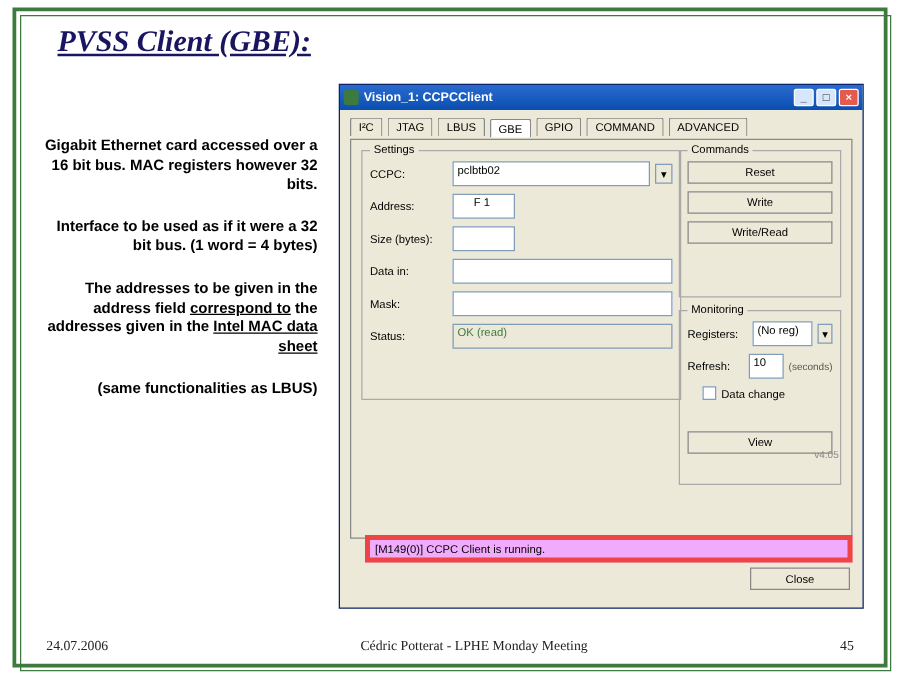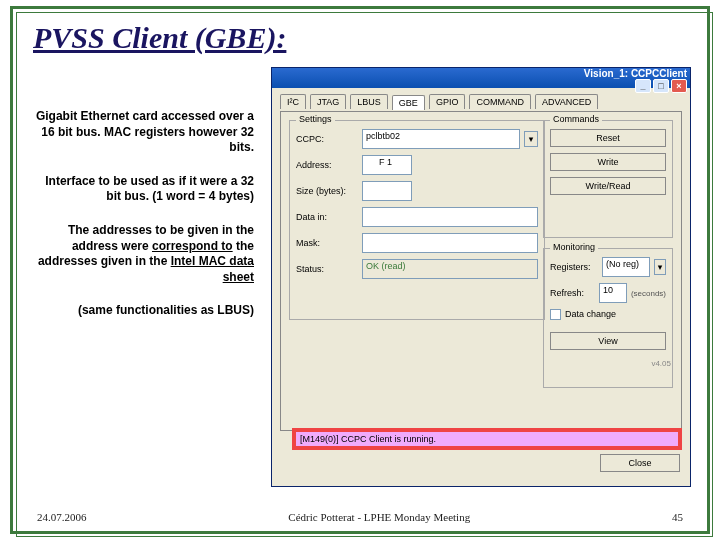--- a/index.html
+++ b/index.html
@@ -18,22 +18,22 @@
   }
   .slide::after {
     content: "";
     position: absolute;
     top: 3px; left: 3px; right: -6px; bottom: -6px;
     border: 1px solid #3d7a3d;
     pointer-events: none;
   }
   .title {
     position: absolute;
-    top: 12px; left: 20px;
-    font-size: 30px;
+    top: 12px; left: 33px;
+    font-size: 24px;
     font-style: italic;
     font-weight: bold;
     text-decoration: underline;
     color: #1a1560;
   }
   .body-text {
     position: absolute;
     top: 100px; left: 16px;
     width: 225px;
     font-family: Arial, sans-serif;
@@ -64,24 +64,23 @@
     font-size: 10px;
     background: #ece9d8;
     border: 1px solid #0a246a;
   }
   .titlebar {
     height: 20px;
     background: linear-gradient(to right, #0a246a 0%, #3a6ea5 50%, #0a246a 100%);
     background: linear-gradient(to bottom, #2a6ad0, #0a4fb0);
     color: #fff;
     display: flex;
-    align-items: flex-end;
+    align-items: center;
     padding: 0 3px;
     font-weight: bold;
-    flex-direction: column;
   }
   .titlebar-icon {
     width: 12px; height: 12px;
     background: #3d7a3d;
     margin-right: 4px;
     border-radius: 2px;
   }
   .titlebar-text { flex: 1; font-size: 10px; }
   .win-btns { display: flex; gap: 2px; }
   .win-btn {
@@ -147,21 +146,21 @@
     display: block;
     width: 100%;
     height: 18px;
     border: 1px solid #888;
     background: #ece9d8;
     font-size: 9px;
     margin-bottom: 6px;
     text-align: center;
     line-height: 16px;
   }
-  .chk { display: flex; align-items: flex-start; gap: 4px; margin: 4px 0; font-size: 9px; }
+  .chk { display: flex; align-items: center; gap: 4px; margin: 4px 12px; font-size: 9px; }
   .chkbox { width: 11px; height: 11px; border: 1px solid #7f9db9; background: #fff; }
   .status-row {
     position: absolute;
     bottom: 36px; left: 8px; right: 8px;
     display: flex; align-items: center; gap: 6px;
   }
   .status-box {
     flex: 1;
     background: #f0abfc;
     border: 4px solid #ef4444;
@@ -182,21 +181,21 @@
 </head>
 <body>
 
 <div class="slide">
   <div class="title">PVSS Client (GBE):</div>
 
   <div class="body-text">
     <p>Gigabit Ethernet card accessed over a 16 bit bus. MAC registers however 32 bits.</p>
     <p>Interface to be used as if it were a 32 bit bus. (1 word = 4 bytes)</p>
     <p>
-      <span>The addresses to be given in the address were </span><u>correspond to</u><span> the addresses given in the </span><u>Intel MAC data sheet</u>
+      <span>The addresses to be given in the address field </span><u>correspond to</u><span> the addresses given in the </span><u>Intel MAC data sheet</u>
     </p>
     <p>(same functionalities as LBUS)</p>
   </div>
 
   <div class="win">
     <div class="titlebar">
       <div class="titlebar-icon"></div>
       <div class="titlebar-text">Vision_1: CCPCClient</div>
       <div class="win-btns">
         <div class="win-btn">_</div>
@@ -261,21 +260,21 @@
           </div>
           <div class="row">
             <label style="width:48px">Refresh:</label>
             <div class="fld" style="max-width:28px;flex:0 0 28px">10</div>
             <span class="sec-label">(seconds)</span>
           </div>
           <div class="chk">
             <div class="chkbox"></div>
             <span>Data change</span>
           </div>
-          <div class="btn" style="margin-top:12px">View</div>
+          <div class="btn" style="margin-top:25px">View</div>
         </div>
 
         <div class="version">v4.05</div>
       </div>
 
       <div class="status-row">
         <div class="status-box">[M149(0)] CCPC Client is running.</div>
       </div>
       <div class="btn close-btn">Close</div>
     </div>

